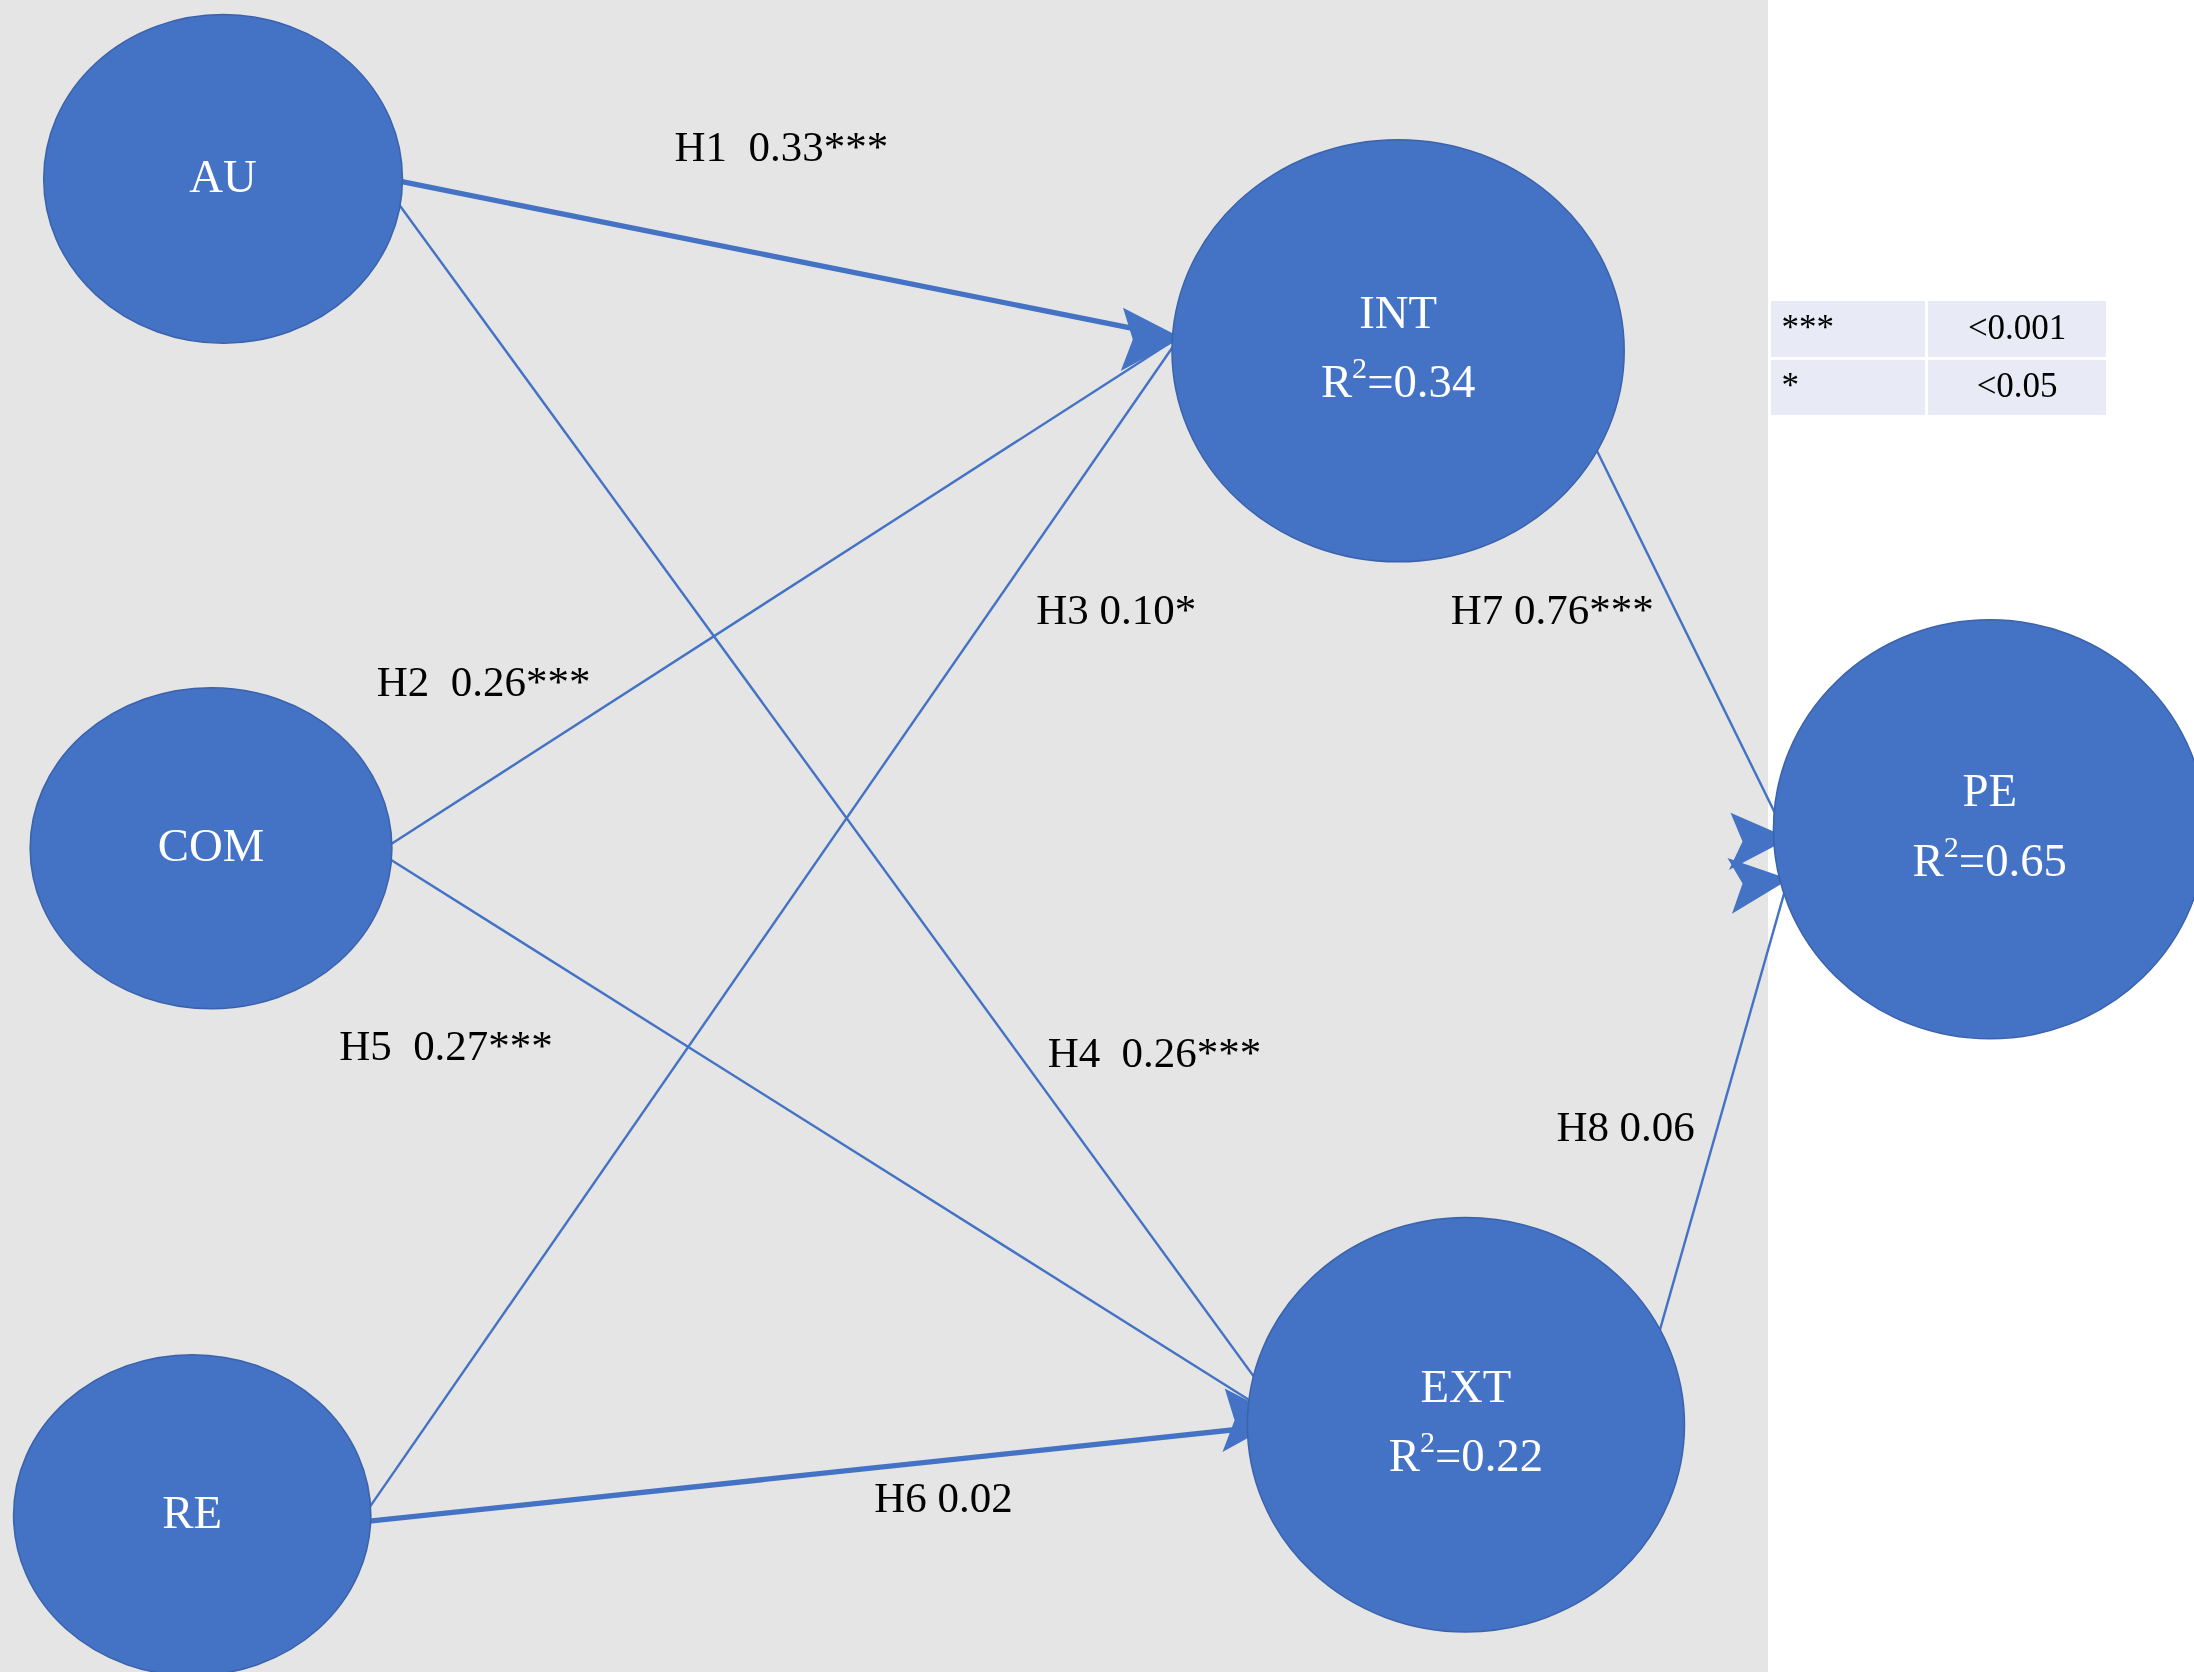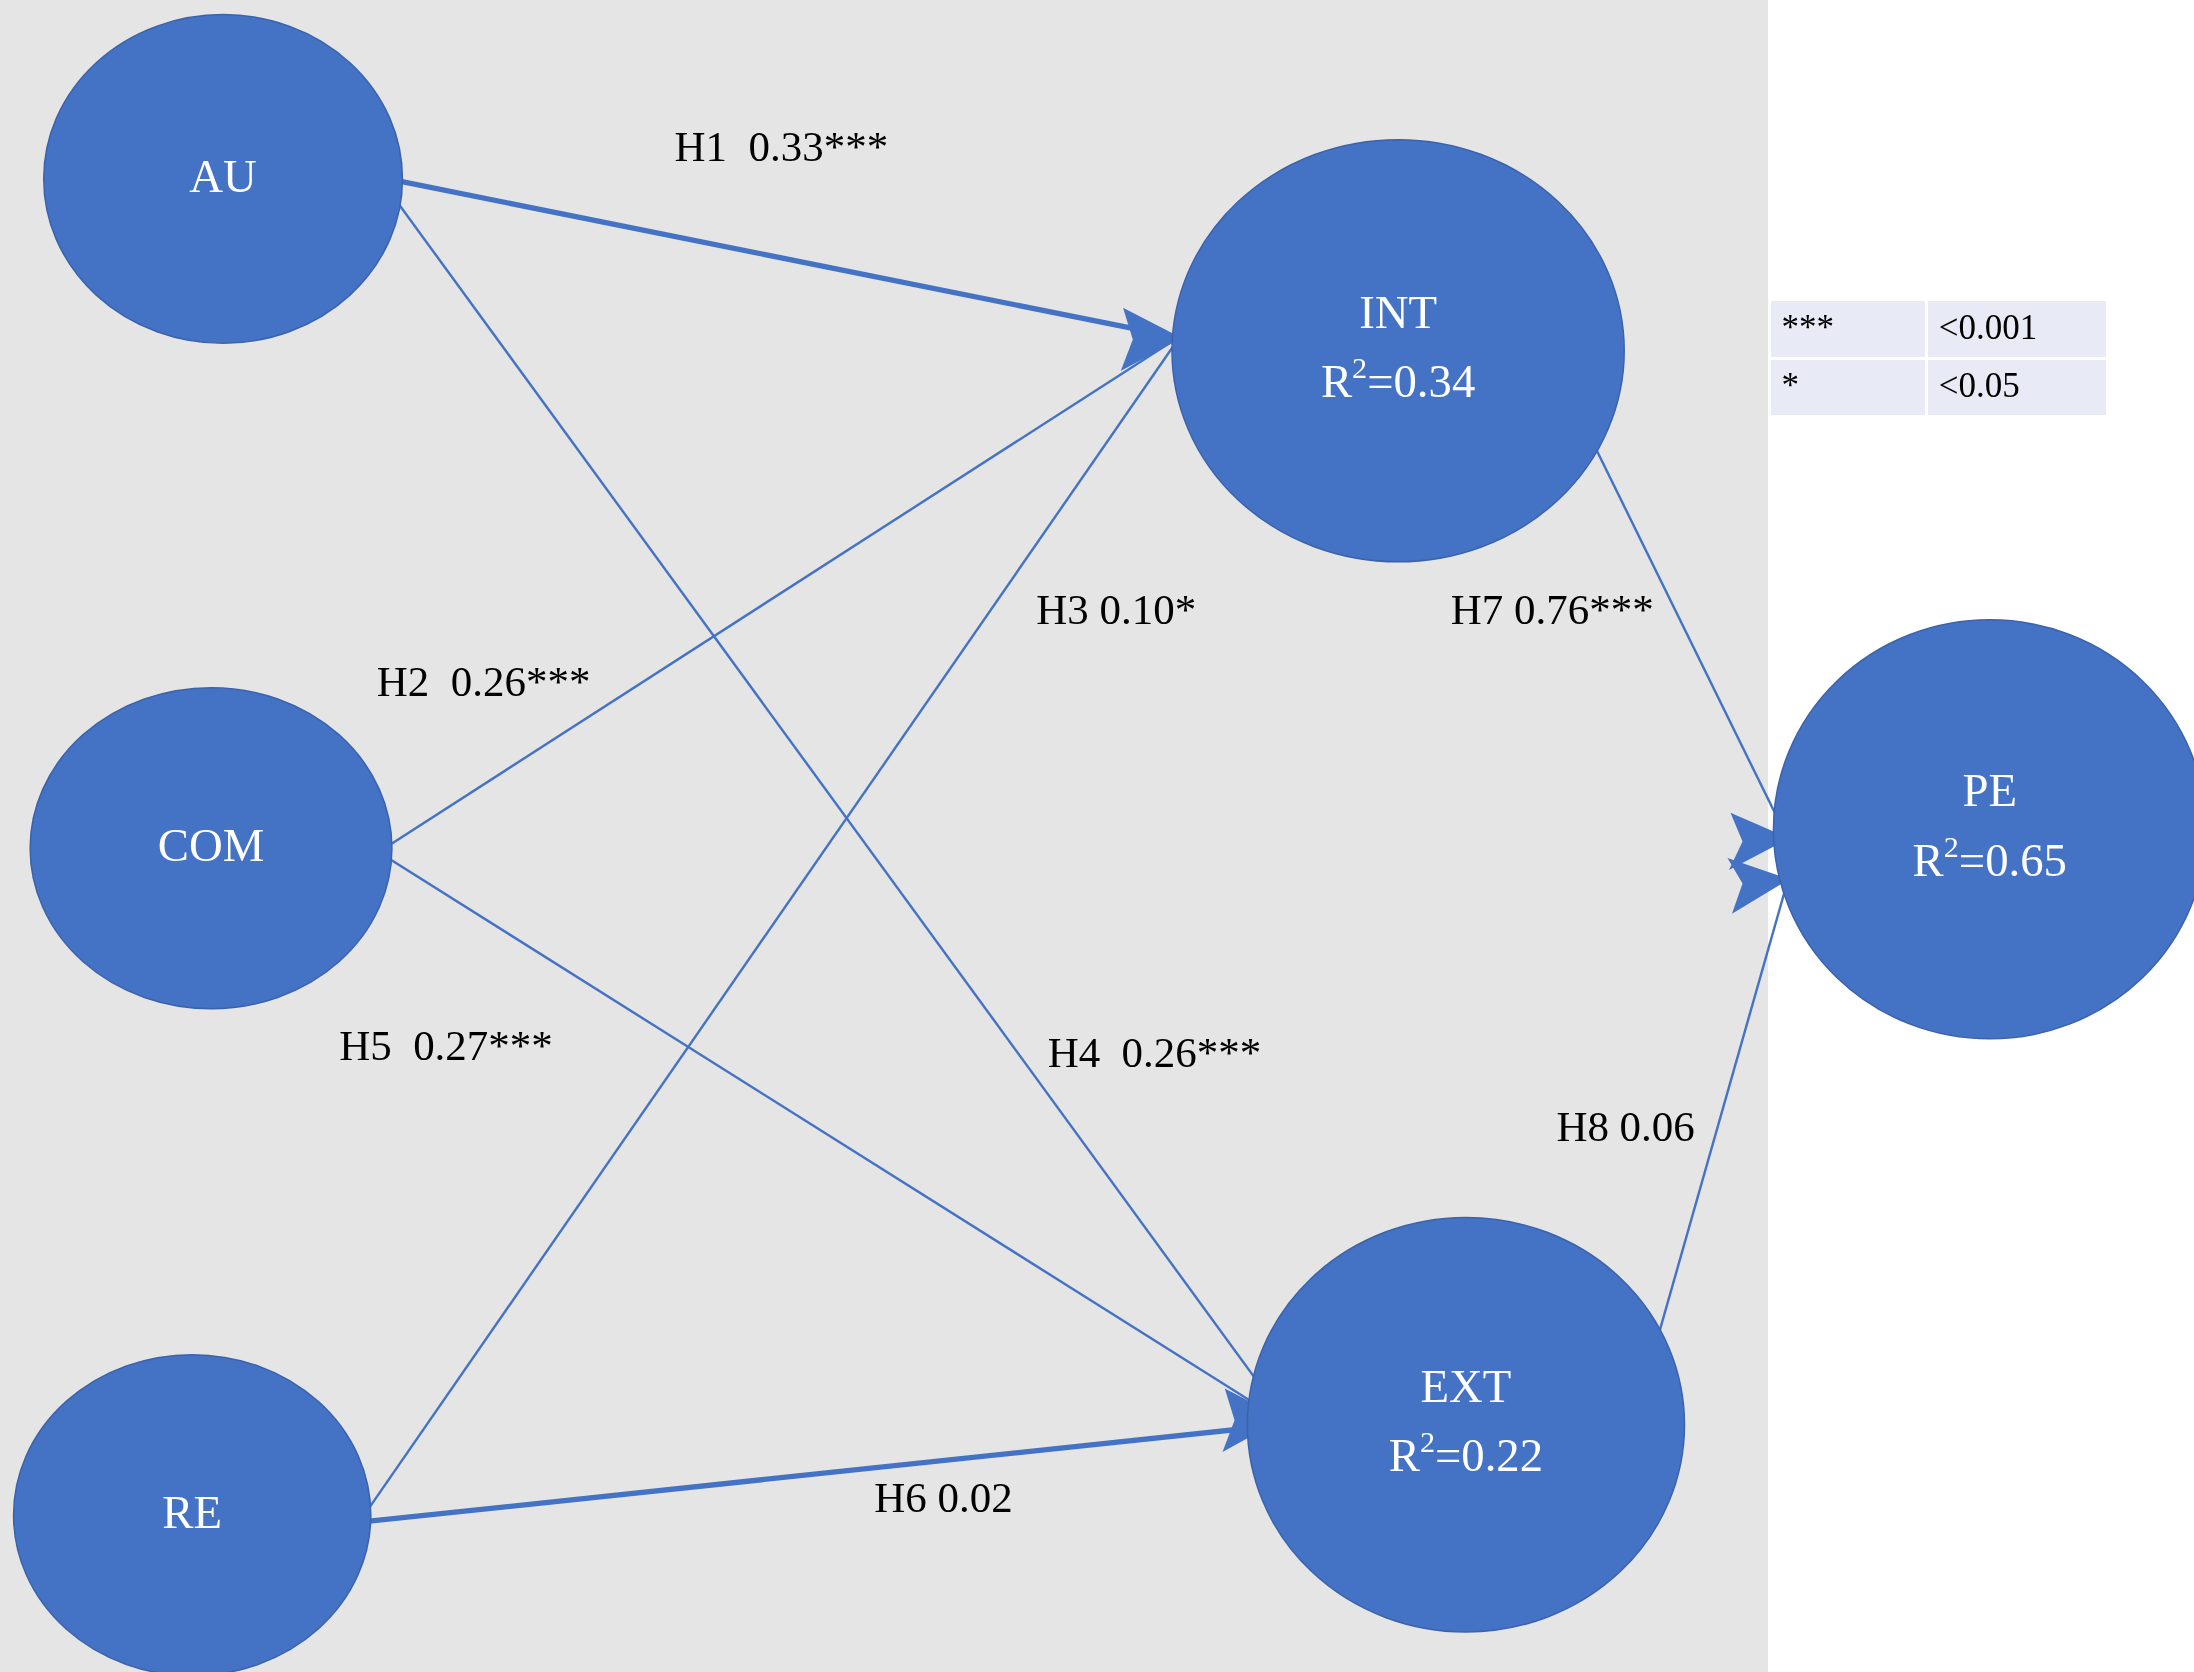--- a/index.html
+++ b/index.html
@@ -79,21 +79,21 @@
   #legend-table td {
     background: #E8EBF5;
     color: #000000;
     font-size: 35px;
     line-height: 1.0;
     padding: 6.8px 10.6px 9.8px 10.6px;
     vertical-align: middle;
     height: 39px;
   }
   #legend-table td.sym-col { width: 142px; }
-  #legend-table td.val-col { width: 163px; }
+  #legend-table td.val-col { width: 163px; text-align: center; }
 </style>
 </head>
 <body>
 
 <div id="diagram-root">
 
   <svg class="canvas" viewBox="0 0 2911 2219">
 
     <g>
 

